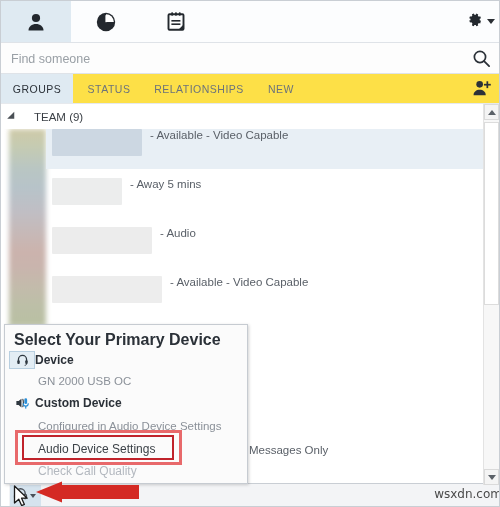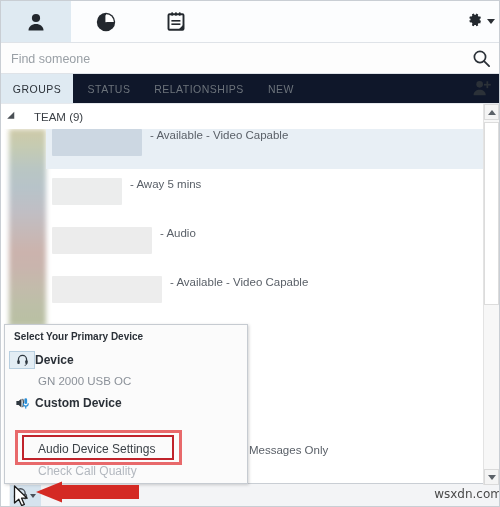--- a/index.html
+++ b/index.html
@@ -80,21 +80,21 @@
   .search-icon {
     position: absolute;
     right: 10px; top: 6px;
   }
 
   
   .tabs {
     position: absolute;
     left: 0; top: 73px;
     width: 500px; height: 30px;
-    background: #0f172a;
+    background: #fde047;
     border-bottom: 1px solid #e6e9ed;
     box-sizing: border-box;
   }
   .tab {
     position: absolute;
     top: 0;
     height: 29px;
     display: flex;
     align-items: center;
     justify-content: center;
@@ -175,21 +175,21 @@
     width: 244px; height: 160px;
     background: #fbfbfb;
     border: 1px solid #c6cbd1;
     box-shadow: 1px 1px 3px rgba(0,0,0,0.18);
     box-sizing: border-box;
     z-index: 30;
   }
   .popup-title {
     position: absolute;
     left: 9px; top: 6px;
-    font-size: 10px;
+    font-size: 16px;
     font-weight: bold;
     color: #2b3138;
   }
   .mi {
     position: absolute;
     left: 0;
     width: 242px;
     height: 19px;
     display: flex;
     align-items: center;
@@ -466,20 +466,23 @@
           <path d="M1.5 5.8h2.6L7.3 3v10L4.1 10.2H1.5z" fill="#2f3840"></path>
           <path d="M8.6 3.4c1.2 1 1.2 8.2 0 9.2" fill="none" stroke="#2f3840" stroke-width="1.3"></path>
           <rect x="10.6" y="2.6" width="3.2" height="6.6" rx="1.6" fill="#2a8fd8"></rect>
           <path d="M9.3 8.2c0 2 1.1 3.4 2.9 3.4s2.9-1.4 2.9-3.4" fill="none" stroke="#2a8fd8" stroke-width="1.3"></path>
           <rect x="11.5" y="11.4" width="1.4" height="3" fill="#2a8fd8"></rect>
         </svg>
       </span>
       <span class="mi-label">Custom Device</span>
     </div>
 
+    <div class="mi" style="top:91px;">
+      <span class="mi-sub">Configured in Audio Device Settings</span>
+    </div>
 
     <div class="mi" style="top:114px;">
       <span class="mi-plain">Audio Device Settings</span>
     </div>
 
     <div class="mi" style="top:136px;">
       <span class="mi-dim">Check Call Quality</span>
     </div>
   </div>
 

